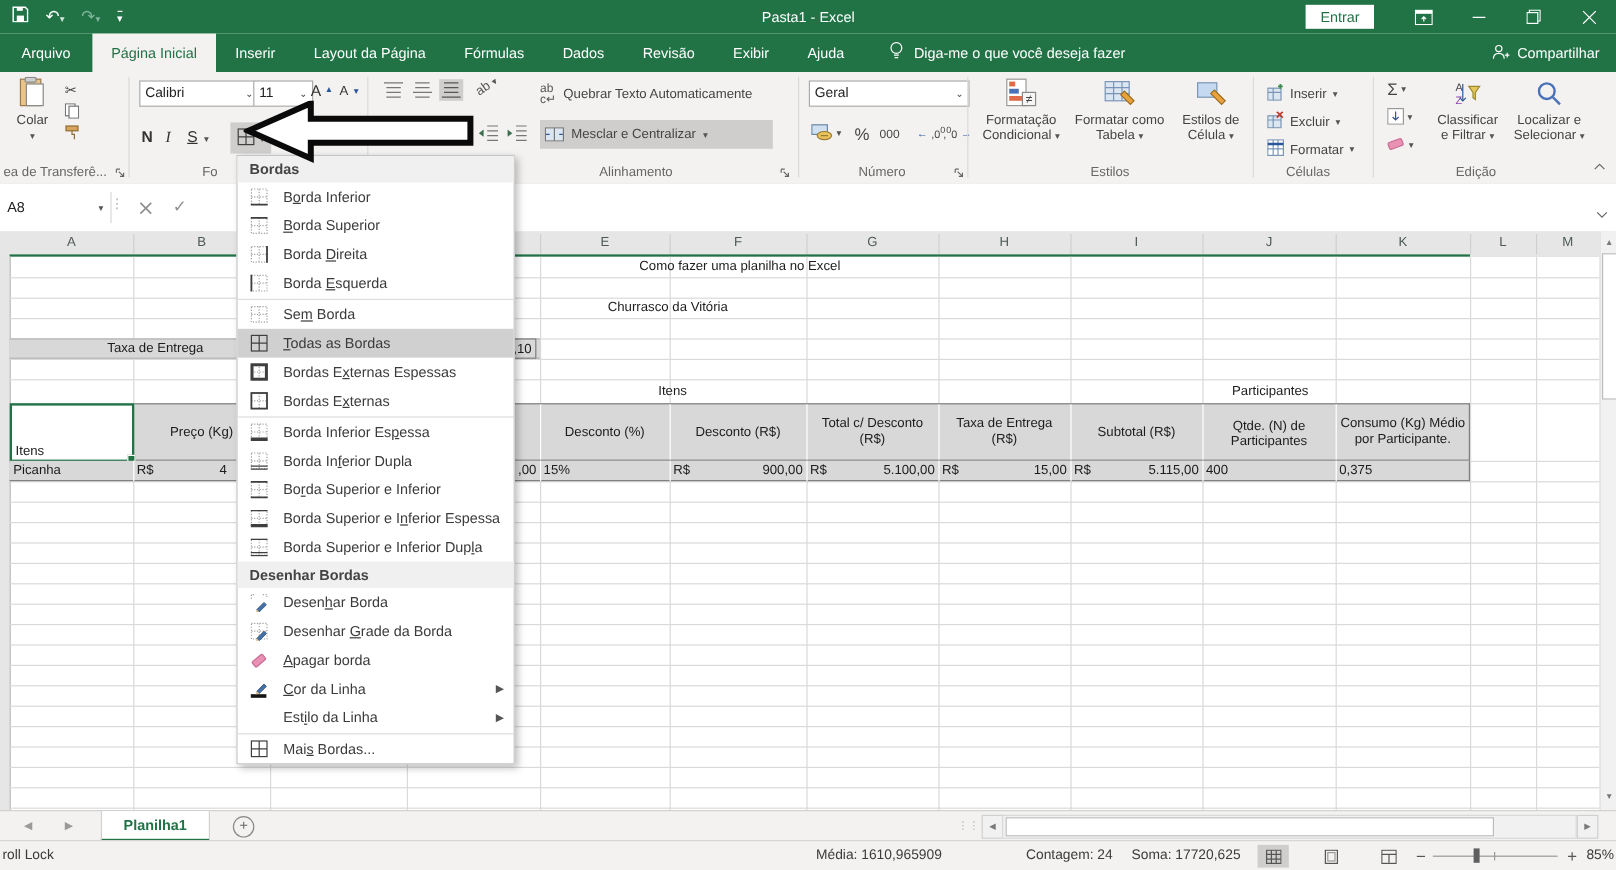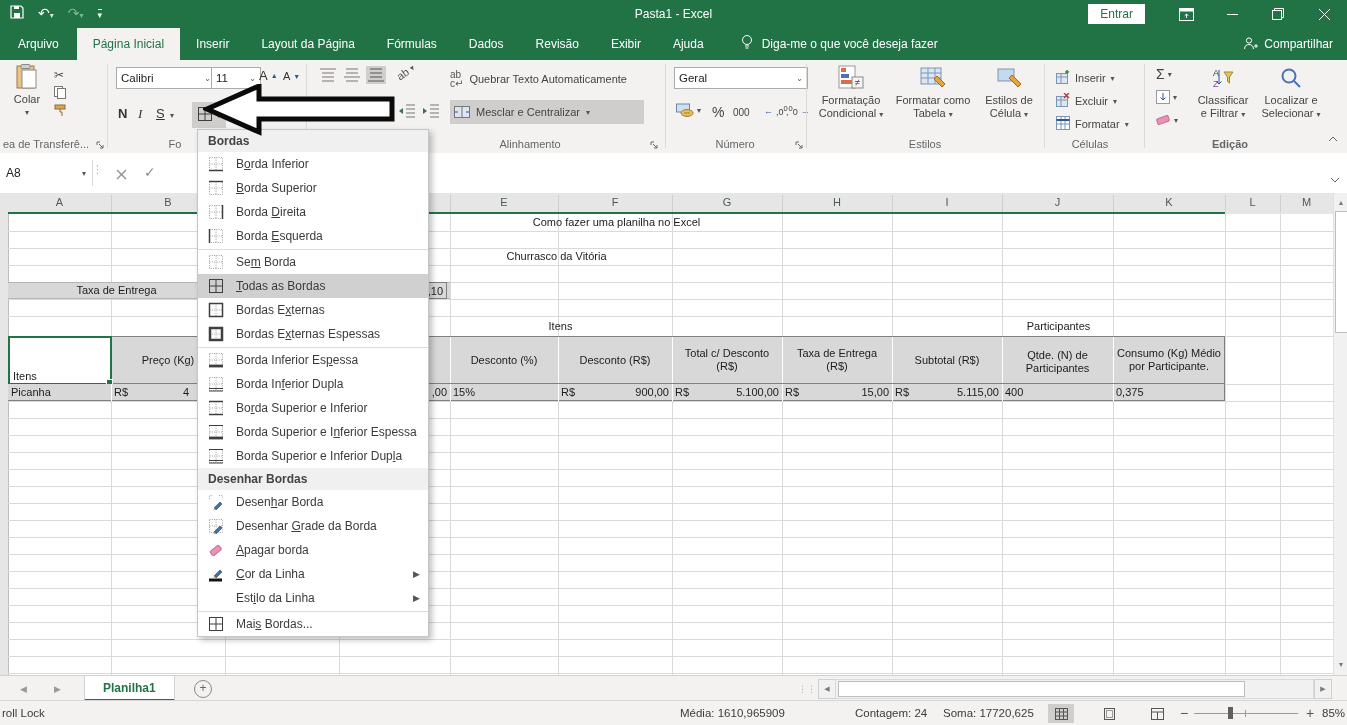--- a/index.html
+++ b/index.html
@@ -433,21 +433,21 @@
           <div style="height:32px;display:flex;align-items:center;justify-content:center;">
             <svg width="24" height="24" viewBox="0 0 24 24">
               <circle cx="10" cy="10" r="6.5" fill="none" stroke="#4a72b8" stroke-width="2"></circle>
               <path d="M15 15l6 6" stroke="#4a72b8" stroke-width="2"></path>
             </svg>
           </div>
   <div>Localizar e</div>
           <div>Selecionar <span class="dd">▾</span></div>
         </div>
       </div>
-    <div class="grplabel" style="left:1190px;width:80px;font-weight:bold;">Edição</div>
+    <div class="grplabel" style="left:1190px;width:80px;">Edição</div>
     <span class="chip" style="left:1328px;top:76px;">
       <svg width="10" height="6">
           <path d="M1 5l4-4 4 4" stroke="#666" fill="none"></path>
         </svg>
     </span>
   </div>
 
   <div class="fbar">
     <div class="namebox">
       <span>A8</span>
@@ -535,21 +535,21 @@
       <div class="gl-h" style="top: 357px;"></div>
       <div class="gl-h" style="top: 374px;"></div>
       <div class="gl-h" style="top: 391px;"></div>
       <div class="gl-h" style="top: 408px;"></div>
       <div class="gl-h" style="top: 425px;"></div>
       <div class="gl-h" style="top: 442px;"></div>
       <div class="gl-h" style="top: 459px;"></div>
       <div class="cell-text" style="left: 8px; top: 0px; width: 1217px; height: 17px; line-height: 17px; text-align: center;">Como fazer uma planilha no Excel</div>
       <div class="cell-text" style="left: 111px; top: 34px; width: 891px; height: 17px; line-height: 17px; text-align: center;">Churrasco da Vitória</div>
       <div class="band" style="left: 8px; top: 68px; width: 442px; height: 17px; border-top: 1px solid rgb(181, 181, 181); border-bottom: 1px solid rgb(181, 181, 181); box-sizing: border-box;"></div>
-      <div class="cell-text" style="left: 8px; top: 68px; width: 217px; height: 22px; line-height: 17px; text-align: center;">Taxa de Entrega</div>
+      <div class="cell-text" style="left: 21px; top: 68px; width: 217px; height: 22px; line-height: 17px; text-align: center;">Taxa de Entrega</div>
       <div class="cell-text" style="left: 339px; top: 68px; width: 108px; height: 17px; line-height: 17px; text-align: right; padding-right: 3px; background: rgb(216, 216, 216); border: 1px solid rgb(127, 127, 127); box-sizing: border-box;">,10</div>
       <div class="cell-text" style="left: 339px; top: 104px; width: 443px; height: 17px; line-height: 17px; text-align: center;">Itens</div>
       <div class="cell-text" style="left: 892px; top: 104px; width: 333px; height: 17px; line-height: 17px; text-align: center;">Participantes</div>
       <div class="band" style="left: 111px; top: 122px; width: 1114px; height: 48px; border-top: 1px solid rgb(128, 128, 128); border-bottom: 1px solid rgb(128, 128, 128); border-right: 1px solid rgb(128, 128, 128); box-sizing: border-box;"></div>
       <div class="vsep" style="left: 111px; top: 123px; height: 46px;"></div>
       <div class="vsep" style="left: 225px; top: 123px; height: 46px;"></div>
       <div class="vsep" style="left: 339px; top: 123px; height: 46px;"></div>
       <div class="vsep" style="left: 450px; top: 123px; height: 46px;"></div>
       <div class="vsep" style="left: 558px; top: 123px; height: 46px;"></div>
       <div class="vsep" style="left: 672px; top: 123px; height: 46px;"></div>
@@ -651,31 +651,31 @@
         <span style="width: 16px; height: 16px; flex: 0 0 16px;"><svg width="16" height="16" viewBox="0 0 16 16">
             <rect x="1.5" y="1.5" width="13" height="13" stroke="#3f3f3f" fill="none"></rect>
             <path d="M8 1.5V14.5M1.5 8H14.5" stroke="#3f3f3f" fill="none"></path>
           </svg></span>
         <span><u>T</u>odas as Bordas</span>
       </div>
       <div class="mitem">
         <span style="width: 16px; height: 16px; flex: 0 0 16px;"><svg width="16" height="16" viewBox="0 0 16 16">
             <rect x="1.5" y="1.5" width="13" height="13" stroke="#a0a0a0" stroke-dasharray="1 1.3" fill="none"></rect>
             <path d="M8 1.5V14.5M1.5 8H14.5" stroke="#a0a0a0" stroke-dasharray="1 1.3" fill="none"></path>
+            <rect x="2" y="2" width="12" height="12" stroke="#3f3f3f" fill="none" stroke-width="2.5"></rect>
+          </svg></span>
+        <span>Bordas E<u>x</u>ternas Espessas</span>
+      </div>
+      <div class="mitem">
+        <span style="width: 16px; height: 16px; flex: 0 0 16px;"><svg width="16" height="16" viewBox="0 0 16 16">
+            <rect x="1.5" y="1.5" width="13" height="13" stroke="#a0a0a0" stroke-dasharray="1 1.3" fill="none"></rect>
+            <path d="M8 1.5V14.5M1.5 8H14.5" stroke="#a0a0a0" stroke-dasharray="1 1.3" fill="none"></path>
             <rect x="1.5" y="1.5" width="13" height="13" stroke="#3f3f3f" fill="none" stroke-width="1.5"></rect>
           </svg></span>
         <span>Bordas E<u>x</u>ternas</span>
-      </div>
-      <div class="mitem">
-        <span style="width: 16px; height: 16px; flex: 0 0 16px;"><svg width="16" height="16" viewBox="0 0 16 16">
-            <rect x="1.5" y="1.5" width="13" height="13" stroke="#a0a0a0" stroke-dasharray="1 1.3" fill="none"></rect>
-            <path d="M8 1.5V14.5M1.5 8H14.5" stroke="#a0a0a0" stroke-dasharray="1 1.3" fill="none"></path>
-            <rect x="2" y="2" width="12" height="12" stroke="#3f3f3f" fill="none" stroke-width="2.5"></rect>
-          </svg></span>
-        <span>Bordas E<u>x</u>ternas Espessas</span>
       </div>
       <div class="msep">
         <div></div>
       </div>
       <div class="mitem">
         <span style="width: 16px; height: 16px; flex: 0 0 16px;"><svg width="16" height="16" viewBox="0 0 16 16">
             <rect x="1.5" y="1.5" width="13" height="13" stroke="#a0a0a0" stroke-dasharray="1 1.3" fill="none"></rect>
             <path d="M8 1.5V14.5M1.5 8H14.5" stroke="#a0a0a0" stroke-dasharray="1 1.3" fill="none"></path>
             <path d="M1 14H15" stroke="#3f3f3f" fill="none" stroke-width="2.8"></path>
           </svg></span>

